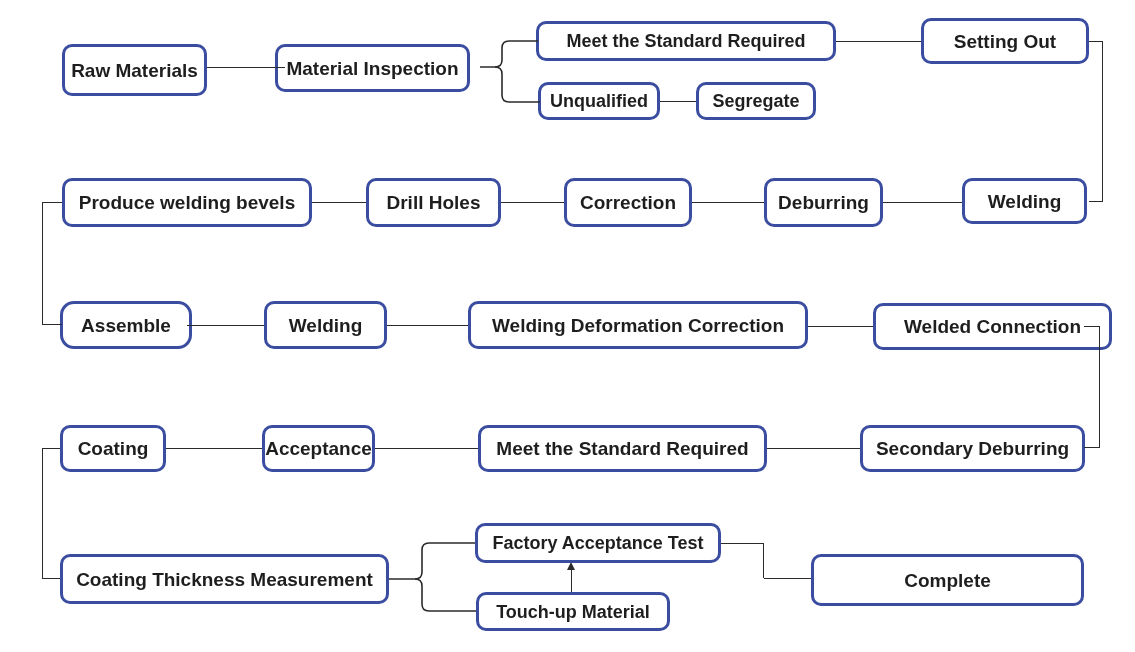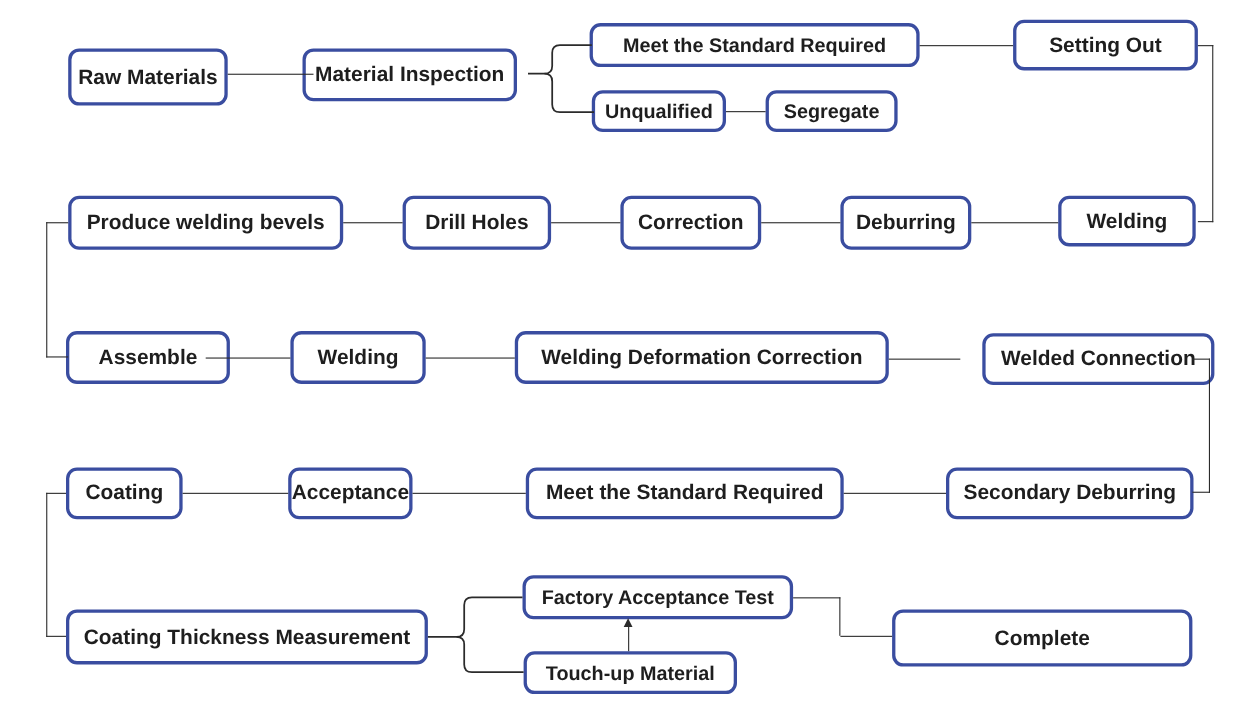--- a/index.html
+++ b/index.html
@@ -65,24 +65,24 @@
   <div class="node" style="left:921px;top:18px;width:168px;height:46px;">Setting Out</div>
   <div class="node sm" style="left:538px;top:82px;width:122px;height:38px;">Unqualified</div>
   <div class="node sm" style="left:696px;top:82px;width:120px;height:38px;">Segregate</div>
 
   <div class="node" style="left:62px;top:178px;width:250px;height:49px;">Produce welding bevels</div>
   <div class="node" style="left:366px;top:178px;width:135px;height:49px;">Drill Holes</div>
   <div class="node" style="left:564px;top:178px;width:128px;height:49px;">Correction</div>
   <div class="node" style="left:764px;top:178px;width:119px;height:49px;">Deburring</div>
   <div class="node" style="left:962px;top:178px;width:125px;height:46px;">Welding</div>
 
-  <div class="node" style="left:60px;top:301px;width:149px;height:48px;">Assemble</div>
+  <div class="node" style="left:60px;top:301px;width:132px;height:48px;border-radius:14px;">Assemble</div>
   <div class="node" style="left:264px;top:301px;width:123px;height:48px;">Welding</div>
   <div class="node" style="left:468px;top:301px;width:340px;height:48px;">Welding Deformation Correction</div>
-  <div class="node" style="left:893px;top:303px;width:211px;height:47px;">Welded Connection</div>
+  <div class="node" style="left:873px;top:303px;width:239px;height:47px;">Welded Connection</div>
 
   <div class="node" style="left:60px;top:425px;width:106px;height:47px;">Coating</div>
   <div class="node" style="left:262px;top:425px;width:113px;height:47px;">Acceptance</div>
   <div class="node" style="left:478px;top:425px;width:289px;height:47px;">Meet the Standard Required</div>
   <div class="node" style="left:860px;top:425px;width:225px;height:47px;">Secondary Deburring</div>
 
   <div class="node" style="left:60px;top:554px;width:329px;height:50px;">Coating Thickness Measurement</div>
   <div class="node sm" style="left:475px;top:523px;width:246px;height:40px;">Factory Acceptance Test</div>
   <div class="node sm" style="left:476px;top:592px;width:194px;height:39px;">Touch-up Material</div>
   <div class="node" style="left:811px;top:554px;width:273px;height:52px;">Complete</div>

